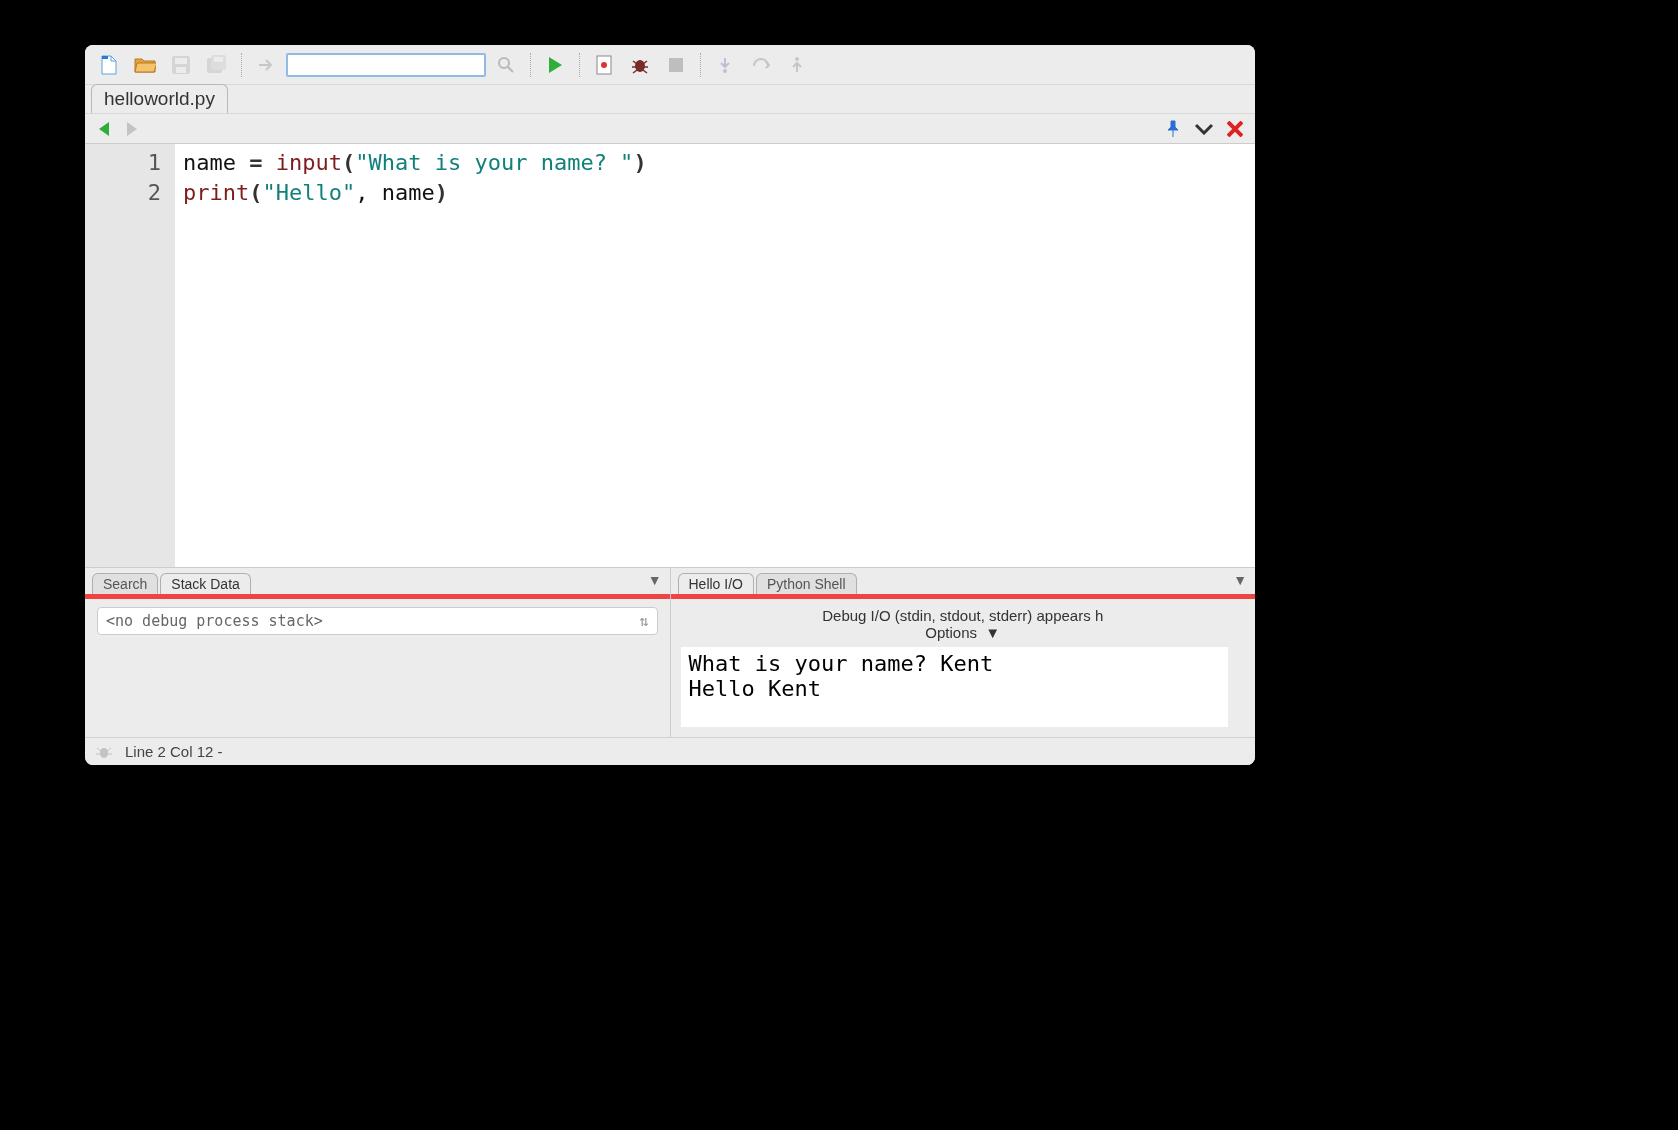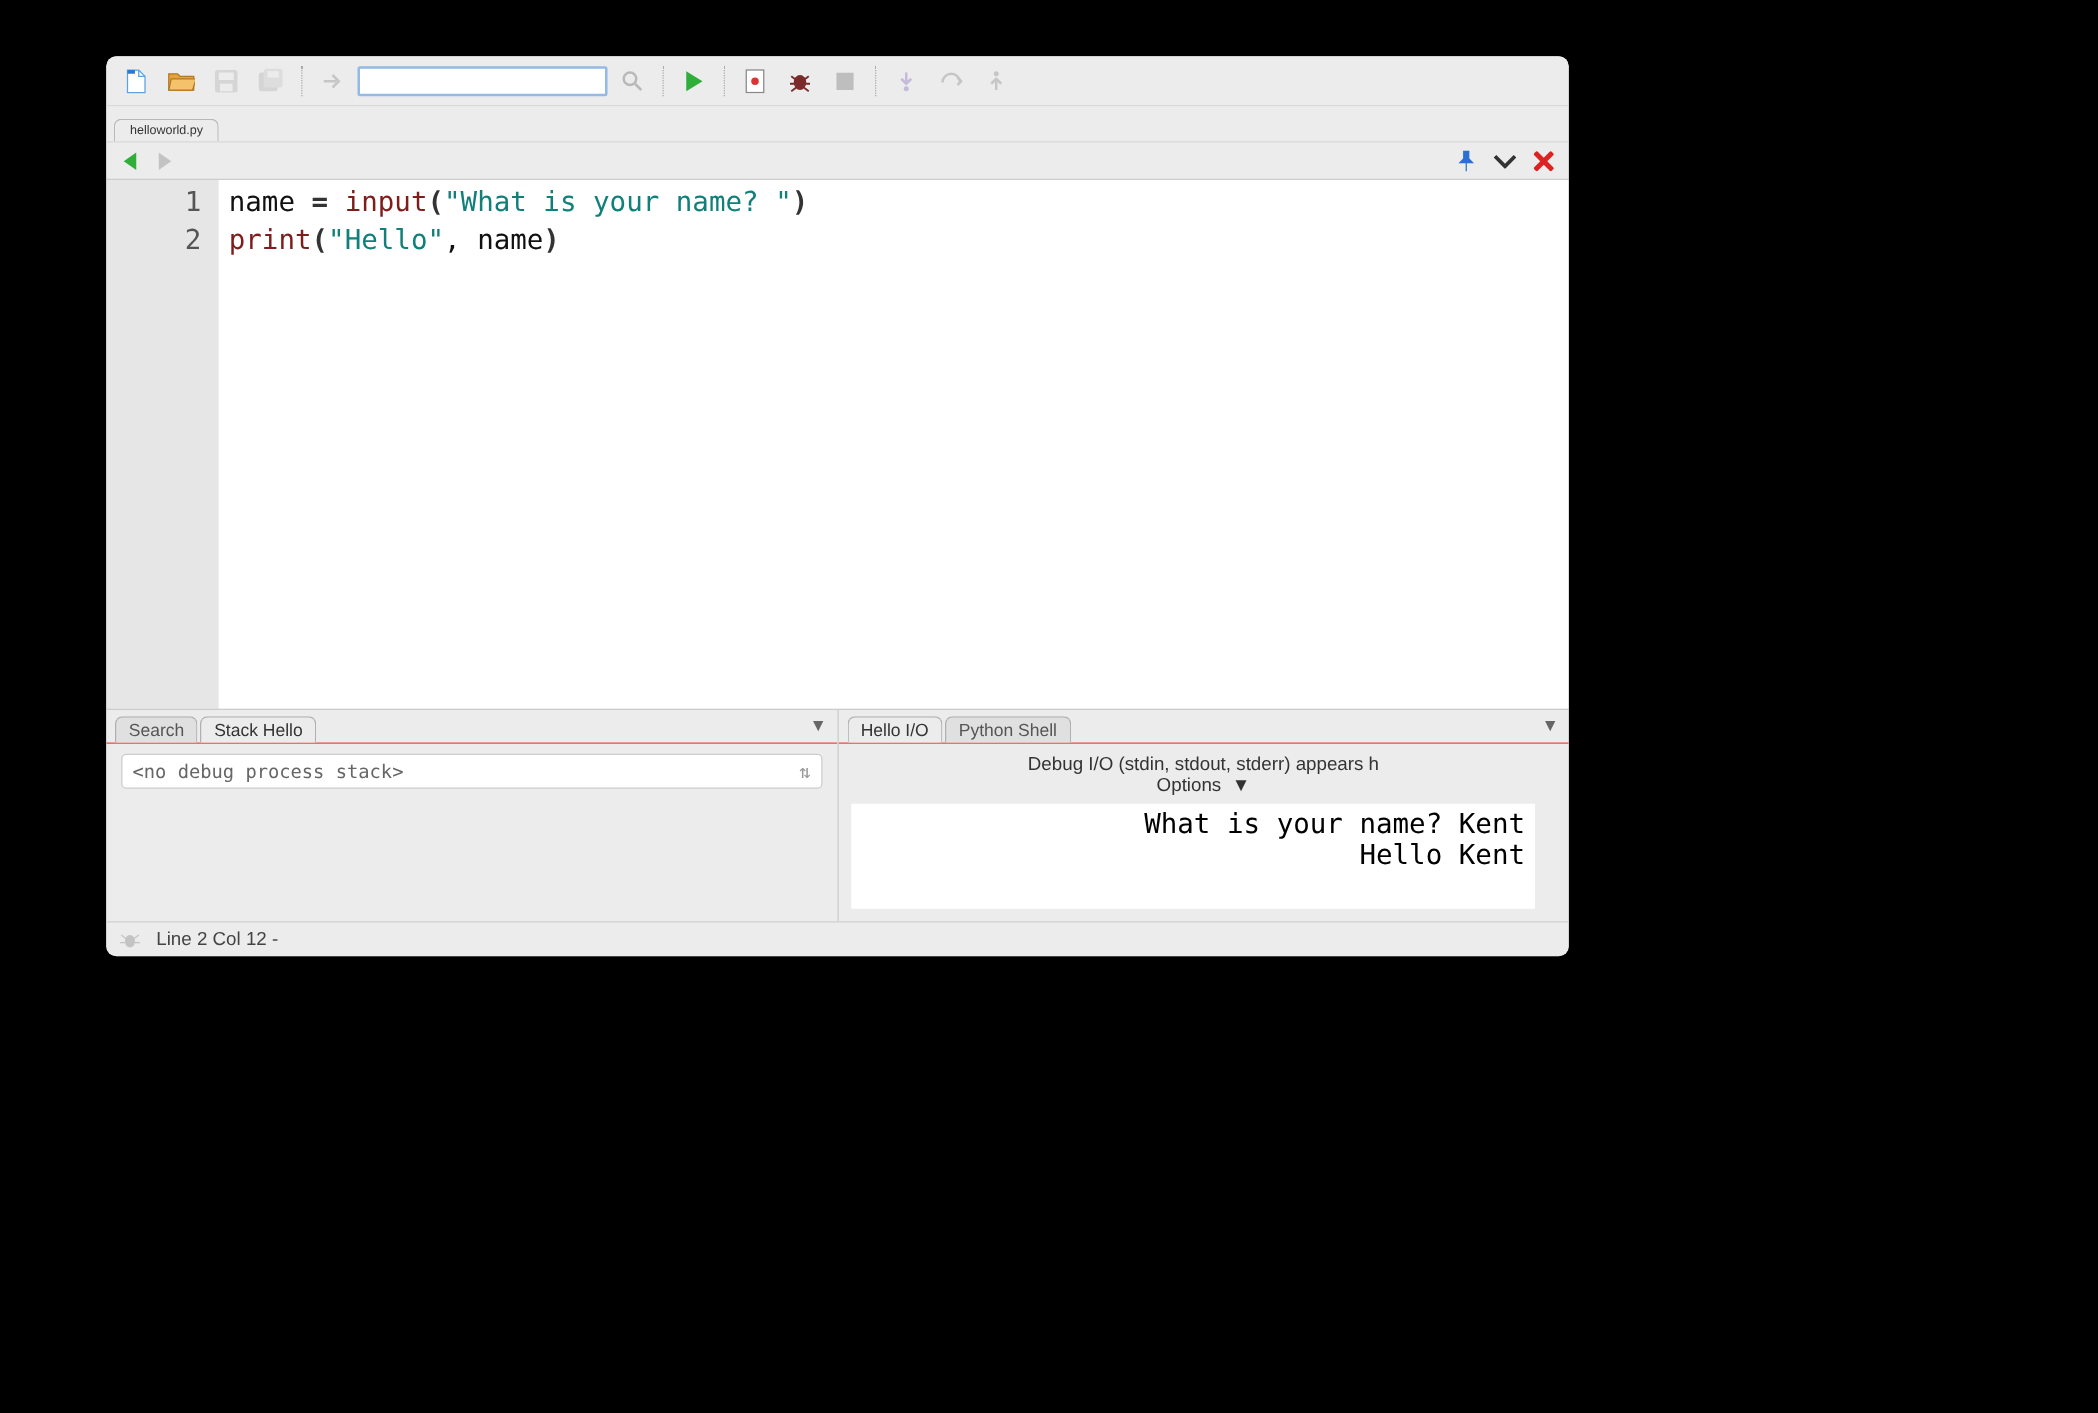--- a/index.html
+++ b/index.html
@@ -59,21 +59,21 @@
     height: 28px;
     display: flex; align-items: flex-end;
     padding-left: 6px;
     background: #ececec;
   }
   .doctab {
     background: #ececec;
     border: 1px solid #b8b8b8; border-bottom: none;
     border-radius: 6px 6px 0 0;
     padding: 3px 12px;
-    font-size: 10px; color: #333;
+    font-size: 19px; color: #333;
   }
   .editor-nav {
     height: 30px;
     display: flex; align-items: center;
     justify-content: space-between;
     padding: 0 12px;
     background: #ececec;
     border-top: 1px solid #d8d8d8;
   }
   .nav-left, .nav-right { display: flex; align-items: center; gap: 14px; }
@@ -132,25 +132,24 @@
     background: #ececec;
     margin-right: 2px;
   }
   .ptab.active { background: #ececec; font-weight: 500; }
   .ptab.inactive { background: #e0e0e0; color: #555; }
   .panel-down {
     position: absolute; right: 8px; top: 4px;
     color: #666; font-size: 14px;
   }
   .panel-body {
-    flex: 1; border-top: 1px solid #ef4444;
+    flex: 1; border-top: 5px solid #ef4444;
     display: flex; flex-direction: column;
     min-height: 0;
     padding: 4px;
-    text-align: right;
   }
   .stack-select {
     margin: 4px 8px;
     height: 28px;
     border: 1px solid #ccc; border-radius: 4px;
     background: #fff;
     font-family: "Menlo","Consolas",monospace;
     font-size: 15px; color: #666;
     padding: 0 8px;
     display: flex; align-items: center; justify-content: space-between;
@@ -319,21 +318,21 @@
       <div>2</div>
     </div>
     <div class="code"><div><span class="tok-id">name</span><span class="tok-op"> = </span><span class="tok-fn">input</span><span class="tok-paren">(</span><span class="tok-str">"What is your name? "</span><span class="tok-paren">)</span></div><div><span class="tok-fn">print</span><span class="tok-paren">(</span><span class="tok-str">"Hello"</span><span class="tok-id">, </span><span class="tok-id">name</span><span class="tok-paren">)</span></div></div>
   </div>
 
   <div class="bottom-panels">
 
     <div class="panel">
       <div class="panel-tabs">
         <div class="ptab inactive">Search</div>
-        <div class="ptab active">Stack Hello</div>
+        <div class="ptab active">Stack Data</div>
         <span class="panel-down">▼</span>
       </div>
       <div class="panel-body">
         <div class="stack-select">
           <span>&lt;no debug process stack&gt;</span>
           <span style="color:#999">⇅</span>
         </div>
       </div>
     </div>
 

